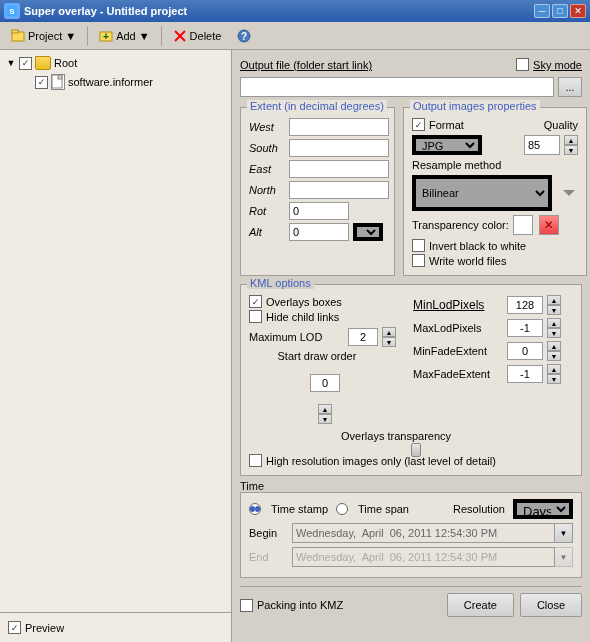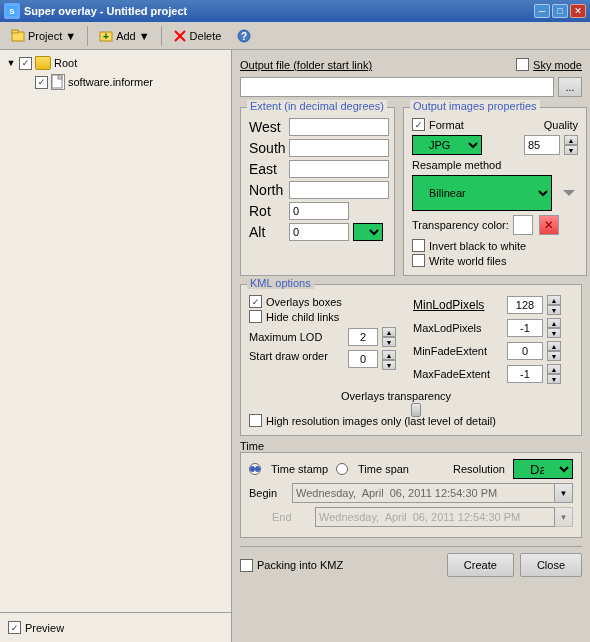--- a/index.html
+++ b/index.html
@@ -186,21 +186,21 @@
     .extent-box {
       width: 155px;
       padding-top: 4px;
     }
     .extent-row {
       display: flex;
       align-items: center;
       margin-bottom: 3px;
       gap: 4px;
     }
-    .extent-label { min-width: 36px; font-size: 14px; }
+    .extent-label { min-width: 36px; font-size: 11px; font-style: italic; }
     .extent-input {
       width: 100px;
       height: 18px;
       border: 1px solid #999;
       background: white;
       padding: 0 3px;
       font-size: 11px;
     }
 
     
@@ -367,23 +367,23 @@
       padding: 0 16px;
       border: 1px solid #999;
       background: linear-gradient(#e8e8e8, #d0d0d0);
       cursor: pointer;
       font-size: 11px;
       border-radius: 2px;
     }
 
     select {
       font-size: 11px;
-      border: 1px solid #000000;
-      background: #22c55e;
-      padding: 0 12px;
+      border: 4px solid #000000;
+      background: #a3a3a3;
+      padding: 0 2px;
     }
     input[type="text"] {
       font-size: 11px;
       border: 1px solid #999;
       background: white;
       padding: 0 3px;
     }
   </style>
 </head>
 <body>
@@ -593,21 +593,21 @@
               <span>Hide child links</span>
             </div>
             <div style="display:flex; align-items:center; gap:4px; margin-bottom:3px;">
               <span style="font-size:11px; min-width:95px;">Maximum LOD</span>
               <input type="text" style="width: 30px; height: 18px; border: 1px solid rgb(153, 153, 153); background: white; font-size: 11px; text-align: center;" value="2">
               <div style="display:flex; flex-direction:column;">
                 <div class="spin-btn">▲</div>
                 <div class="spin-btn">▼</div>
               </div>
             </div>
-            <div style="display:flex; align-items:flex-start; gap:4px;">
+            <div style="display:flex; align-items:center; gap:12px;flex-direction:column;">
               <span style="font-size:11px; min-width:95px;">Start draw order</span>
               <input type="text" style="width: 30px; height: 18px; border: 1px solid rgb(153, 153, 153); background: white; font-size: 11px; text-align: center;" value="0">
               <div style="display:flex; flex-direction:column;">
                 <div class="spin-btn">▲</div>
                 <div class="spin-btn">▼</div>
               </div>
             </div>
           </div>
 
           <div style="min-width:160px;">
@@ -681,21 +681,21 @@
           </select>
         </div>
         <div class="time-row">
           <span class="begin-label">Begin</span>
           <div style="flex:1; display:flex; align-items:center;">
             <input type="text" style="flex: 1 1 0%; height: 20px; border: 1px solid rgb(153, 153, 153); background: rgb(232, 228, 220); font-size: 11px; color: rgb(102, 102, 102); padding: 0px 3px;" value="Wednesday,  April  06, 2011 12:54:30 PM">
             <div class="date-combo-btn">▼</div>
           </div>
         </div>
         <div class="time-row">
-          <span class="end-label" style="color:#aaa;margin-left:23px;">End</span>
+          <span class="end-label" style="color:#aaa;">End</span>
           <div style="flex:1; display:flex; align-items:center;">
             <input type="text" style="flex: 1 1 0%; height: 20px; border: 1px solid rgb(153, 153, 153); background: rgb(232, 228, 220); font-size: 11px; color: rgb(170, 170, 170); padding: 0px 3px;" disabled="" value="Wednesday,  April  06, 2011 12:54:30 PM">
             <div class="date-combo-btn" style="opacity:0.5;">▼</div>
           </div>
         </div>
       </div>
     </div>
 
     <div class="bottom-bar">
       <div style="display:flex; align-items:center; gap:4px;">

